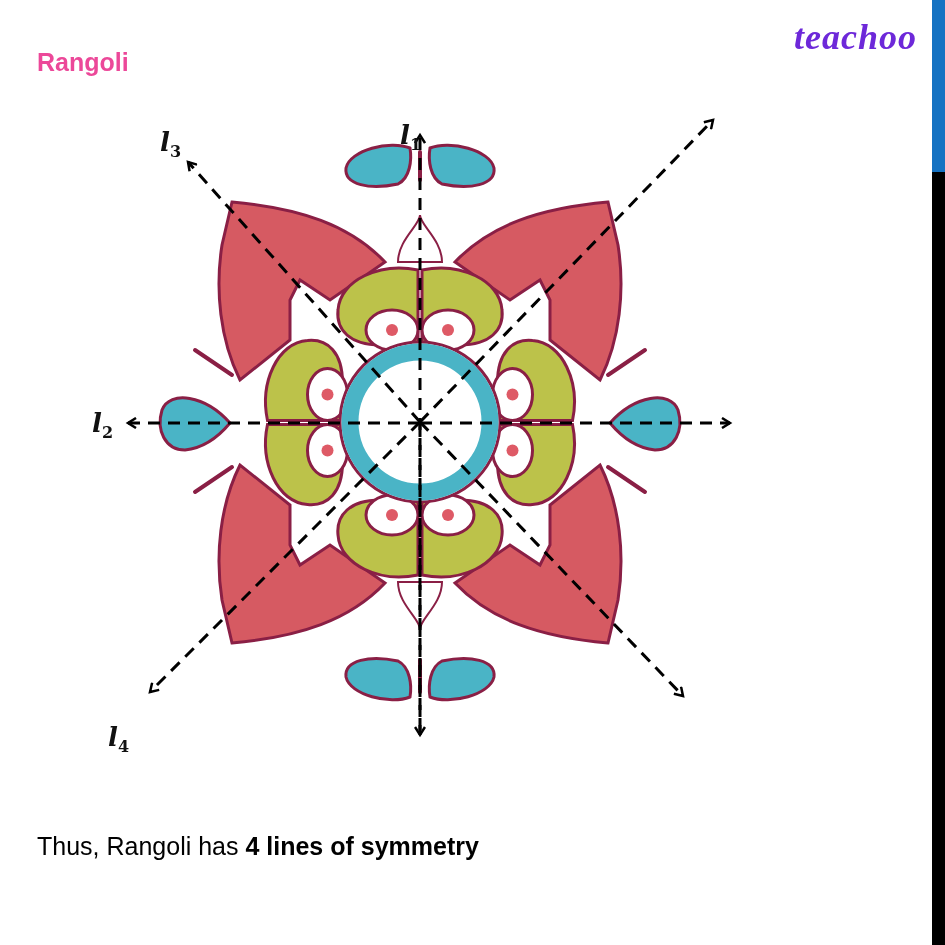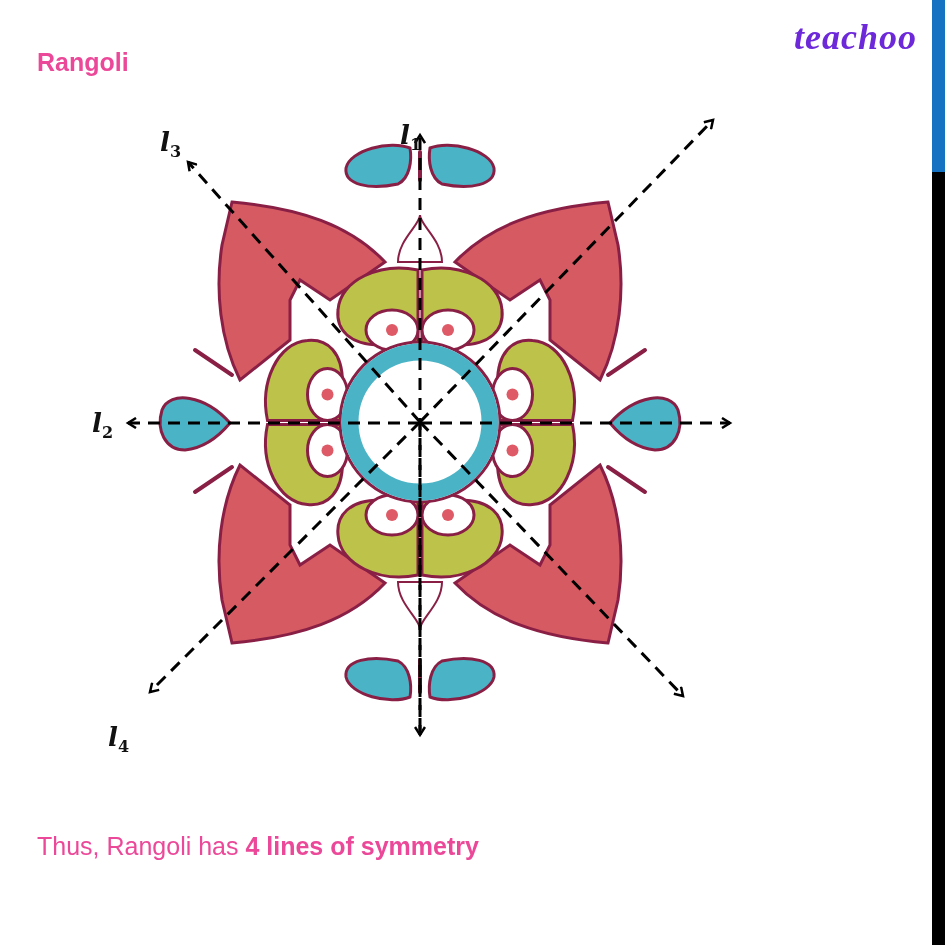--- a/index.html
+++ b/index.html
@@ -1,21 +1,21 @@
 <!DOCTYPE html>
 <html><head>
 <meta charset="utf-8">
 <style>
   html, body { margin:0; padding:0; }
   body { width:945px; height:945px; position:relative; background:#ffffff; overflow:hidden; font-family:"Liberation Sans", sans-serif; }
   .title { position:absolute; left:37px; top:48px; font-size:25px; font-weight:bold; color:#ec4899; font-family:"Liberation Sans", sans-serif; }
   .logo { position:absolute; left:794px; top:16px; font-size:36px; font-weight:bold; font-style:italic; color:#6d28d9; font-family:"Liberation Serif", serif; letter-spacing:1px;text-align:center; }
   .side-blue { position:absolute; left:932px; top:0; width:13px; height:172px; background:#1572c2; }
   .side-black { position:absolute; left:932px; top:172px; width:13px; height:773px; background:#000; }
-  .caption { position:absolute; left:37px; top:832px; font-size:25px; color:#ec4899; font-family:"Liberation Sans", sans-serif; }
+  .caption { position:absolute; left:37px; top:832px; font-size:25px; color:#000000; font-family:"Liberation Sans", sans-serif; }
   .caption b { font-weight:bold; }
   .lbl { position:absolute; font-family:"DejaVu Serif", serif; font-style:italic; font-weight:bold; font-size:26px; color:#111; }
   .lbl sub { font-size:16px; font-style:normal; }
   svg.fig { position:absolute; left:0; top:0; }
 </style>
 </head>
 <body>
 
 <div class="title">Rangoli</div>
 <div class="logo">teachoo</div>

